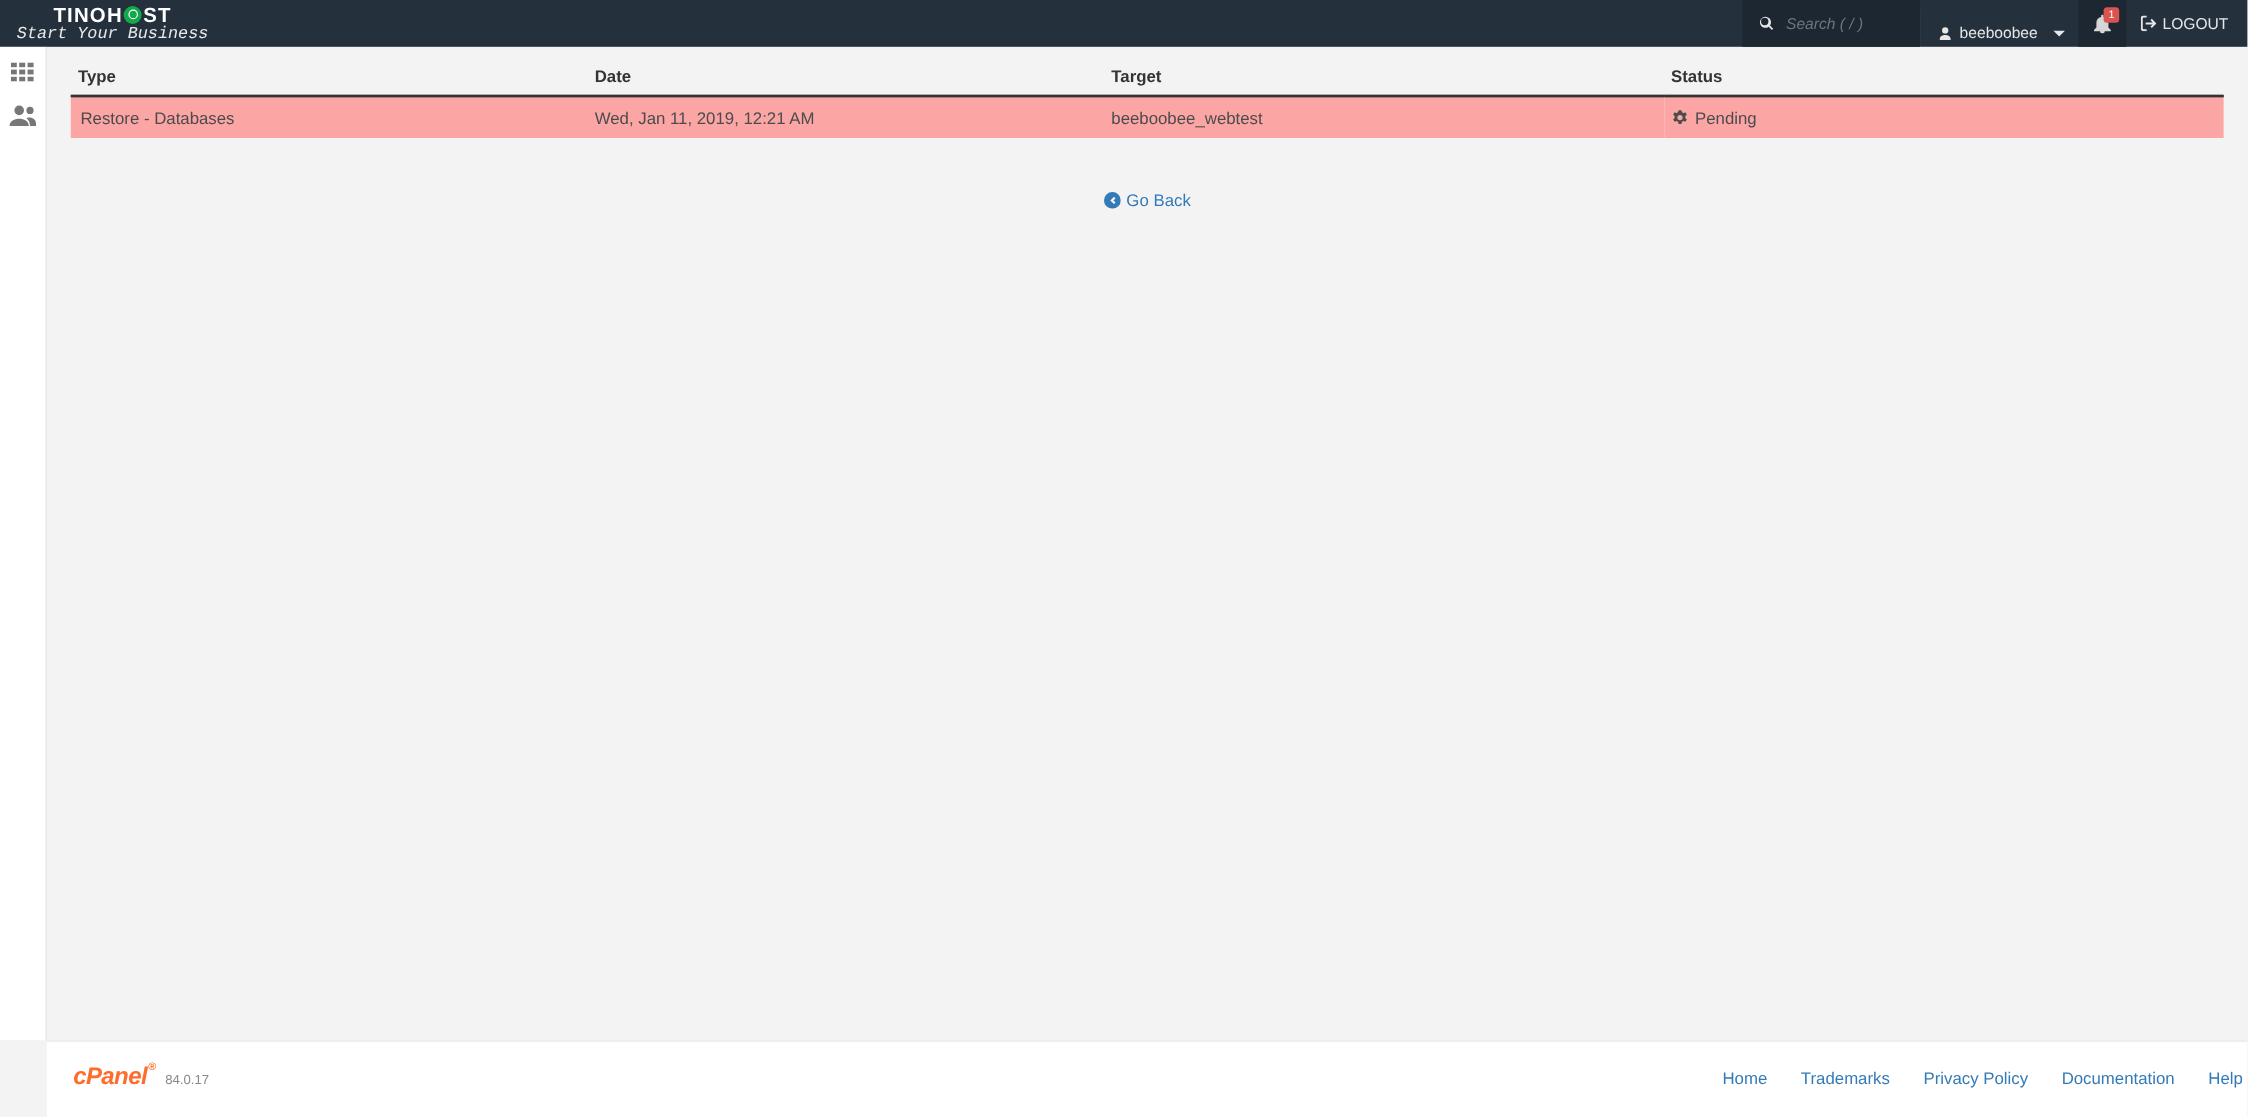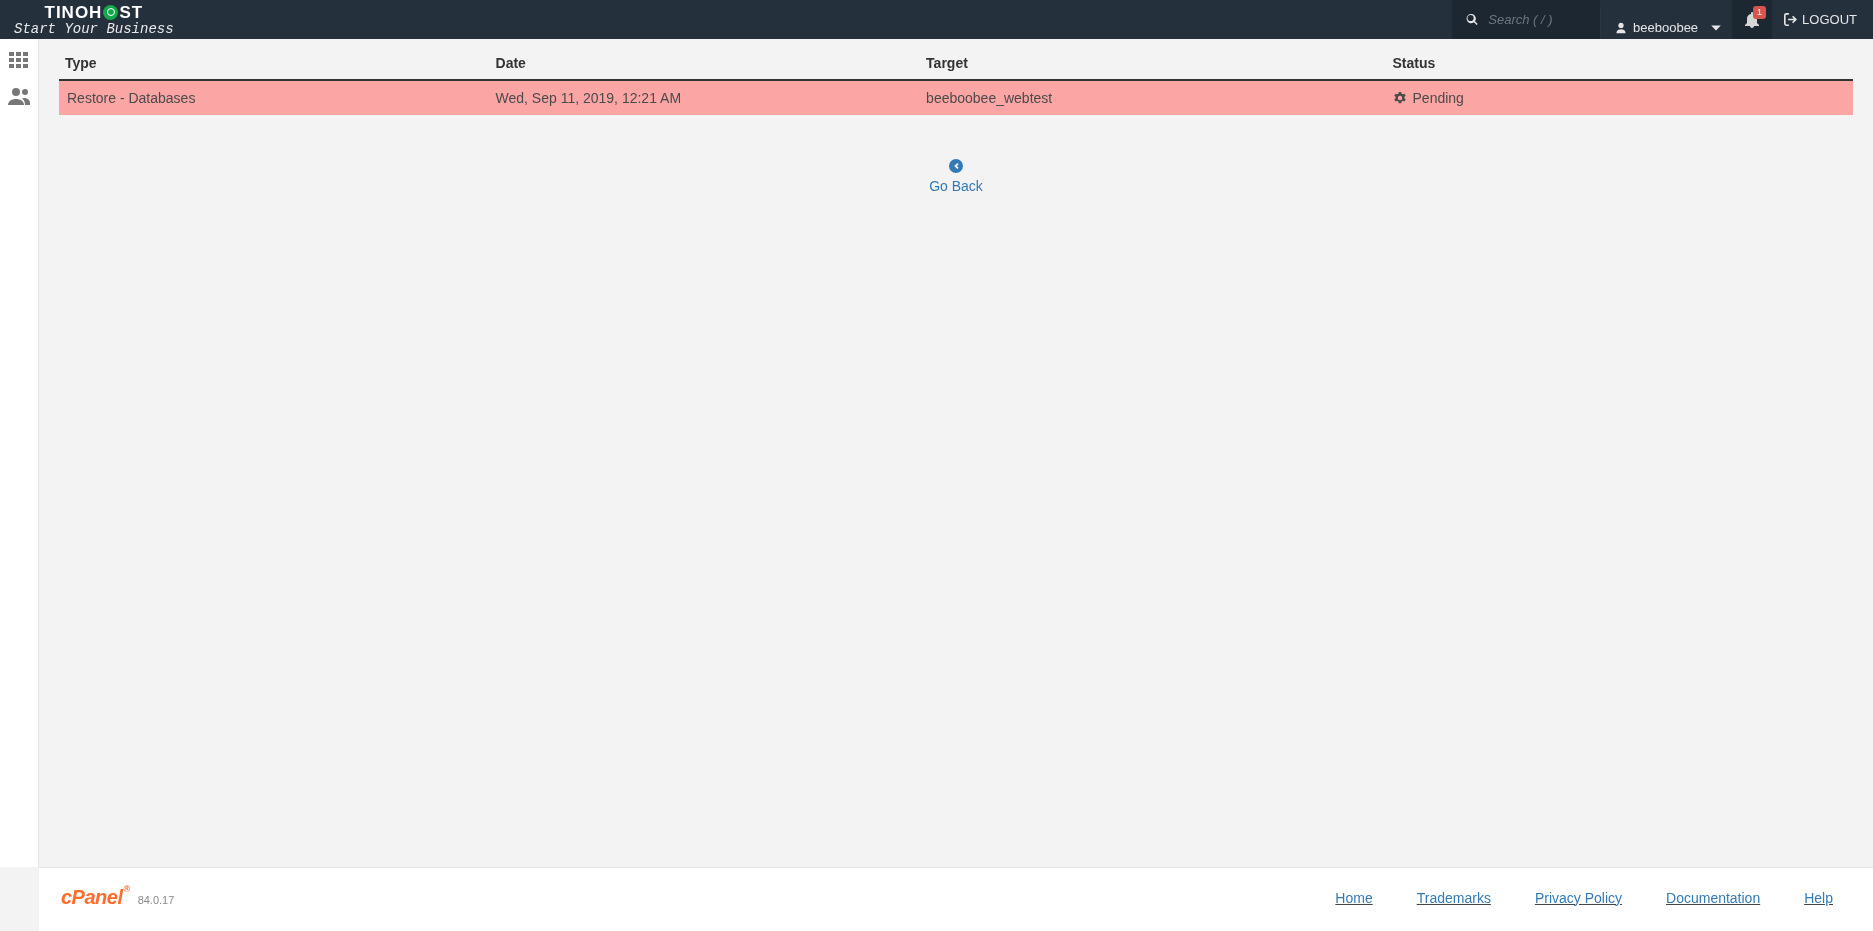--- a/index.html
+++ b/index.html
@@ -202,29 +202,28 @@
     margin-top: 44px;
   }
   .go-back {
     color: #337ab7;
     text-decoration: none;
     font-size: 14px;
     display: inline-flex;
     align-items: center;
     gap: 5px;
     cursor: pointer;
-    flex-direction: column;
   }
   .go-back svg { fill: #337ab7; width: 14px; height: 14px; }
 
   
   .footer {
     background: #fff;
     border-top: 1px solid #e4e4e4;
-    padding: 18px 40px 22px 22px;
+    padding: 18px 4px 22px 22px;
     display: flex;
     align-items: center;
     margin-left: 39px;
     flex-shrink: 0;
   }
   .footer-left {
     display: flex;
     align-items: baseline;
     gap: 8px;
   }
@@ -245,22 +244,21 @@
     top: -2px;
     margin-left: 1px;
   }
   .version {
     font-size: 11px;
     color: #8a8a8a;
   }
   .footer-spacer { flex: 1; }
   .footer-links {
     display: flex;
-    gap: 44px;
-    text-decoration: underline;
+    gap: 28px;
   }
   .footer-links a {
     color: #337ab7;
     text-decoration: none;
     font-size: 14px;
     cursor: pointer;
   }
 </style>
 </head>
 <body>
@@ -343,21 +341,21 @@
         <tr>
           <th style="width:24%">Type</th>
           <th style="width:24%">Date</th>
           <th style="width:26%">Target</th>
           <th>Status</th>
         </tr>
       </thead>
       <tbody>
         <tr>
           <td>Restore - Databases</td>
-          <td>Wed, Sep 11, 2019, 12:21 AM</td>
+          <td>Wed, Jan 11, 2019, 12:21 AM</td>
           <td>beeboobee_webtest</td>
           <td>
             <span class="status-cell">
               <svg viewBox="0 0 16 16">
                   <path d="M9.4 1l.4 2a5 5 0 0 1 1.4.8l1.9-.8 1.4 2.4-1.5 1.3a5 5 0 0 1 0 1.6l1.5 1.3-1.4 2.4-1.9-.8a5 5 0 0 1-1.4.8l-.4 2H6.6l-.4-2a5 5 0 0 1-1.4-.8l-1.9.8L1.5 9.6 3 8.3a5 5 0 0 1 0-1.6L1.5 5.4l1.4-2.4 1.9.8A5 5 0 0 1 6.2 3l.4-2h2.8zM8 5.5A2.5 2.5 0 1 0 8 10.5 2.5 2.5 0 0 0 8 5.5z"></path>
                 </svg>
               <span>Pending</span>
             </span>
           </td>
         </tr>

